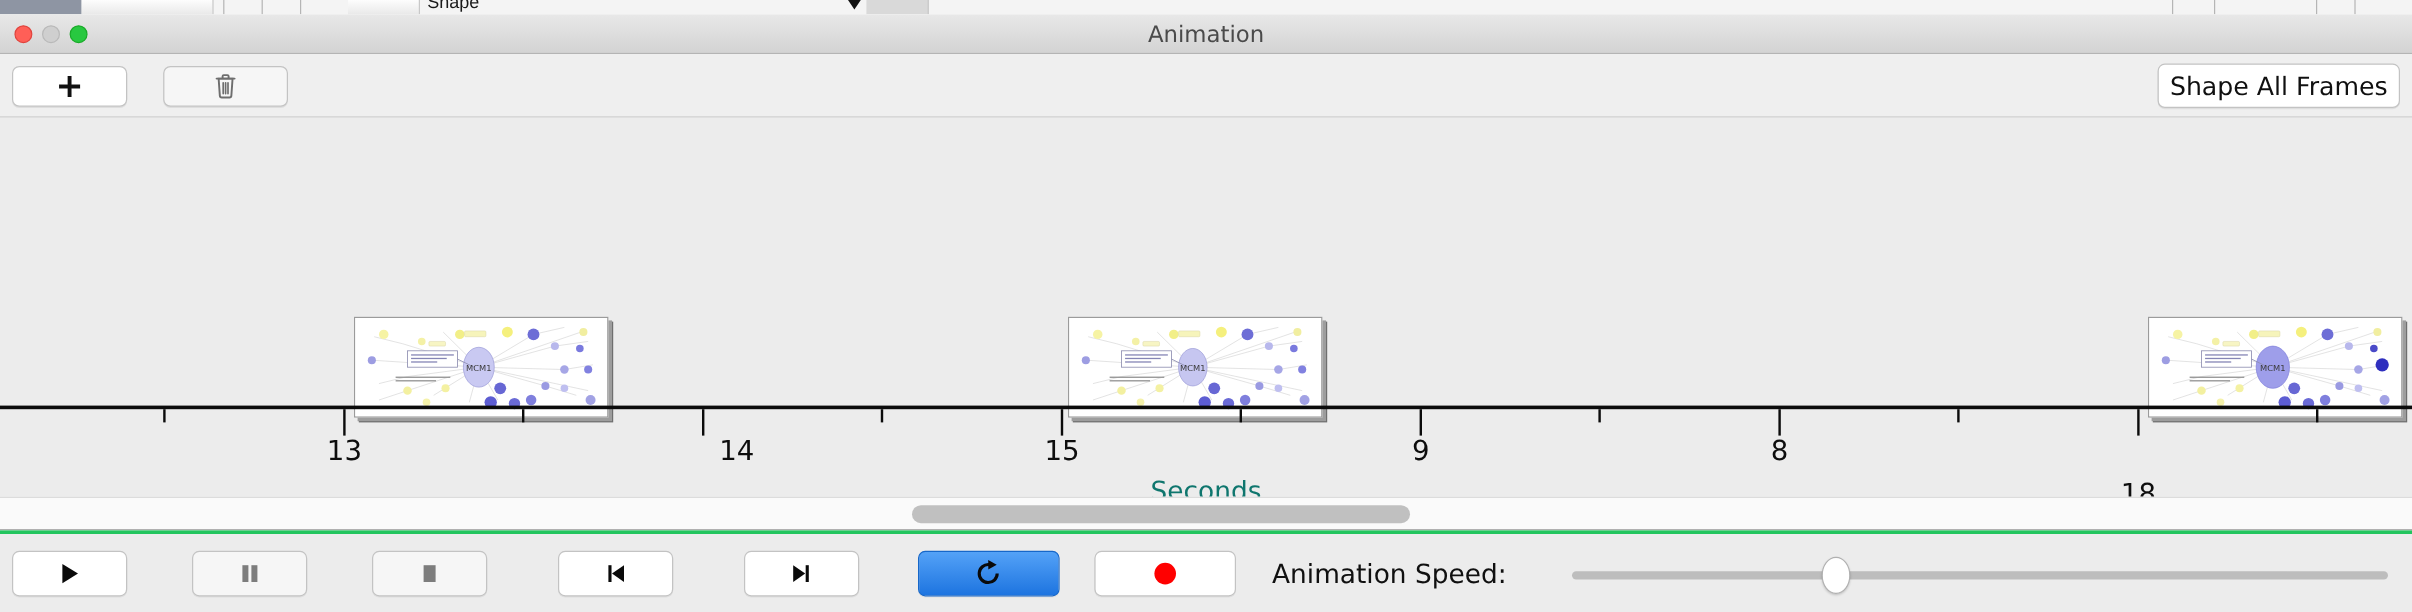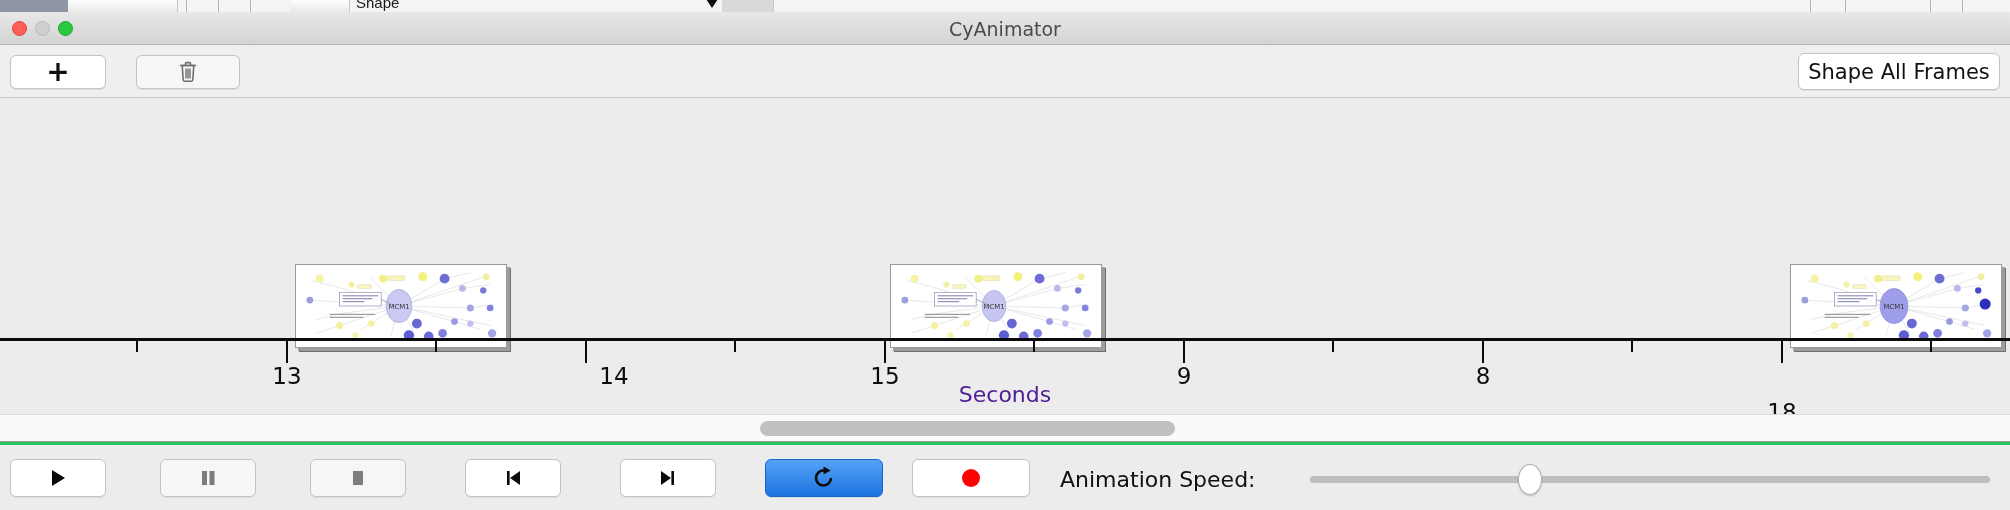--- a/index.html
+++ b/index.html
@@ -123,23 +123,23 @@
   .tick.major { height: 22px; }
   .tick.minor { height: 11px; }
   .tick-label {
     position: absolute; top: 25px;
     font-size: 23px; color: #0d0d0d;
     transform: translateX(-50%);
     white-space: nowrap;
     font-family: "DejaVu Sans", sans-serif;
   }
   .axis-title {
-    position: absolute; left: 0; right: 0; top: 44px;
+    position: absolute; left: 0; right: 0; top: 60px;
     text-align: center;
-    font-size: 22px; color: #4c1d95;
+    font-size: 22px; color: #0f766e;
     font-family: "DejaVu Sans", sans-serif;
   }
 
   
   .hscroll {
     position: relative; width: 100%; height: 28px;
     background: #fafafa;
     border-top: 1px solid #dcdcdc;
     border-bottom: 1px solid #9e9e9e;
   }
@@ -211,21 +211,21 @@
 </div>
 
 <div class="window">
 
   <div class="titlebar">
     <div class="lights">
       <div class="light red"></div>
       <div class="light yellow"></div>
       <div class="light green"></div>
     </div>
-    <div class="win-title">CyAnimator</div>
+    <div class="win-title">Animation</div>
   </div>
 
   <div class="toolbar">
 
     <div class="btn btn-add">
       <span class="plus-icon">+</span>
     </div>
 
     <div class="btn btn-delete dim">
       <svg class="trash-icon" viewBox="0 0 20 24">

